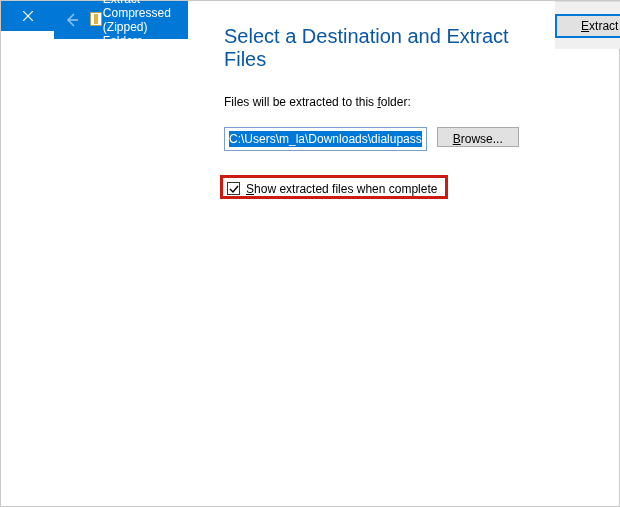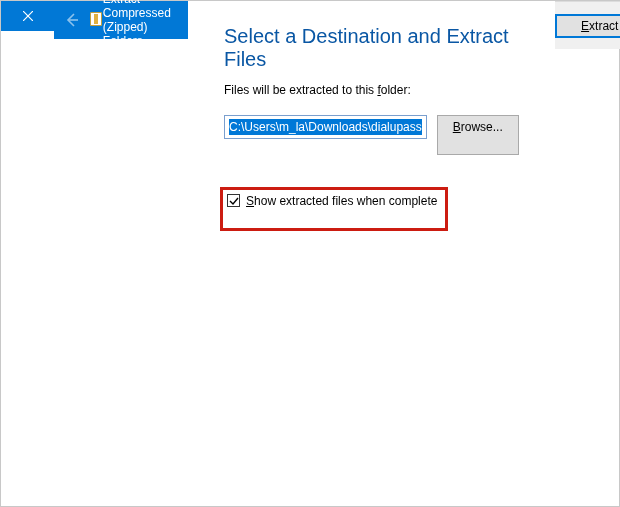--- a/index.html
+++ b/index.html
@@ -78,32 +78,32 @@
   }
   .content {
     flex: 1;
     padding: 24px 36px 10px 36px;
     position: relative;
   }
   .heading {
     color: #0a57a4;
     font-size: 20px;
     font-weight: 400;
-    margin-bottom: 12px;
+    margin-bottom: 24px;
   }
   .field-label {
     font-size: 12px;
     margin-bottom: 18px;
   }
   .under { text-decoration: underline; }
   .path-row {
     display: flex;
     gap: 10px;
     align-items: stretch;
-    margin-bottom: 32px;
+    margin-bottom: 24px;
   }
   .path-input {
     flex: 1;
     height: 24px;
     border: 1px solid #7a9fcf;
     padding: 0 4px;
     font-size: 12px;
     display: flex;
     align-items: center;
     background: #fff;
@@ -111,33 +111,33 @@
   }
   .path-input .sel {
     background: #0078d7;
     color: #fff;
     padding: 1px 0;
     display: inline-block;
     white-space: nowrap;
   }
   .browse-btn {
     width: 82px;
-    height: 40px;
+    height: 20px;
     border: 1px solid #a9a9a9;
     background: #e1e1e1;
     font-size: 12px;
     text-align: center;
     line-height: 22px;
     cursor: default;
   }
   .checkbox-highlight {
     display: inline-flex;
     align-items: flex-start;
     border: 3px solid #cc1c11;
-    padding: 4px 8px 20px 4px;
+    padding: 4px 8px 0 4px;
     margin-left: -4px;
   }
   .checkbox-box {
     width: 13px;
     height: 13px;
     border: 1px solid #333;
     background: #fff;
     margin-right: 6px;
     display: inline-flex;
     align-items: center;

